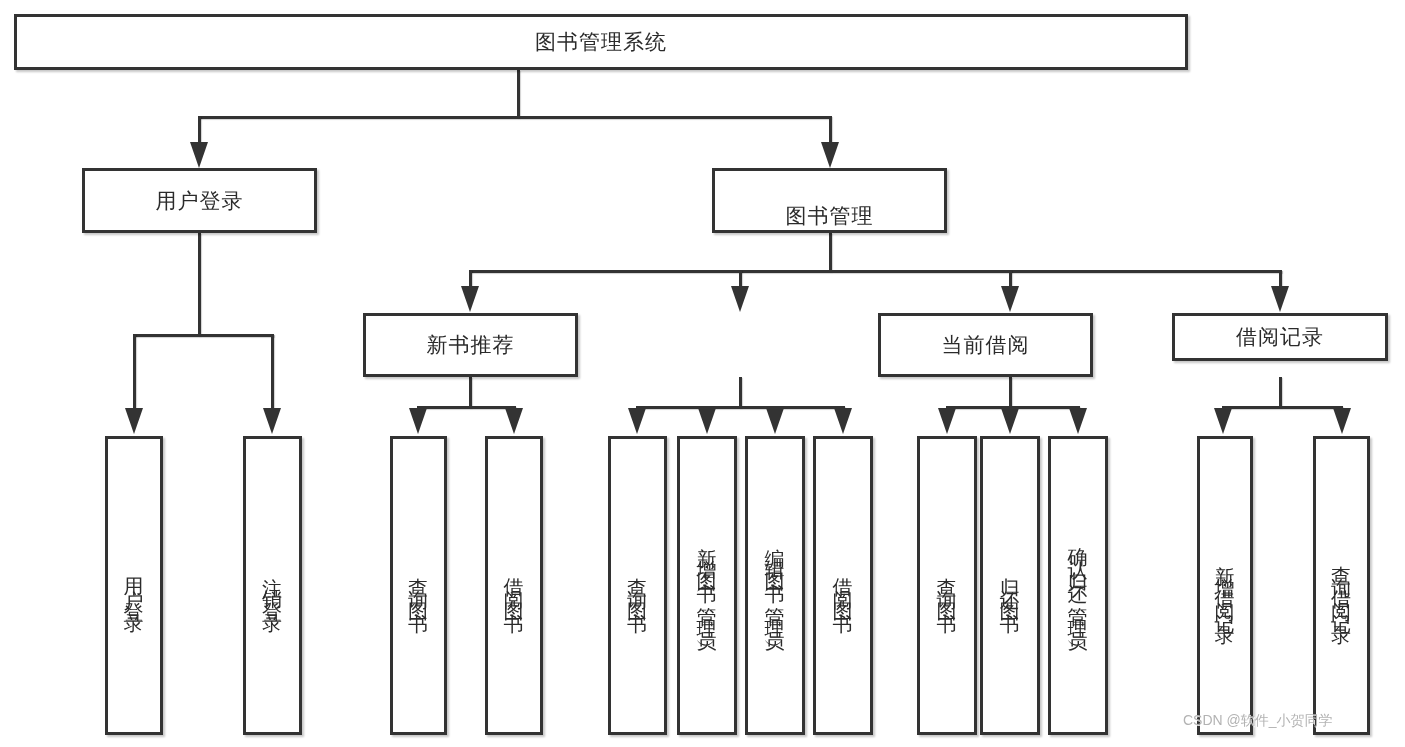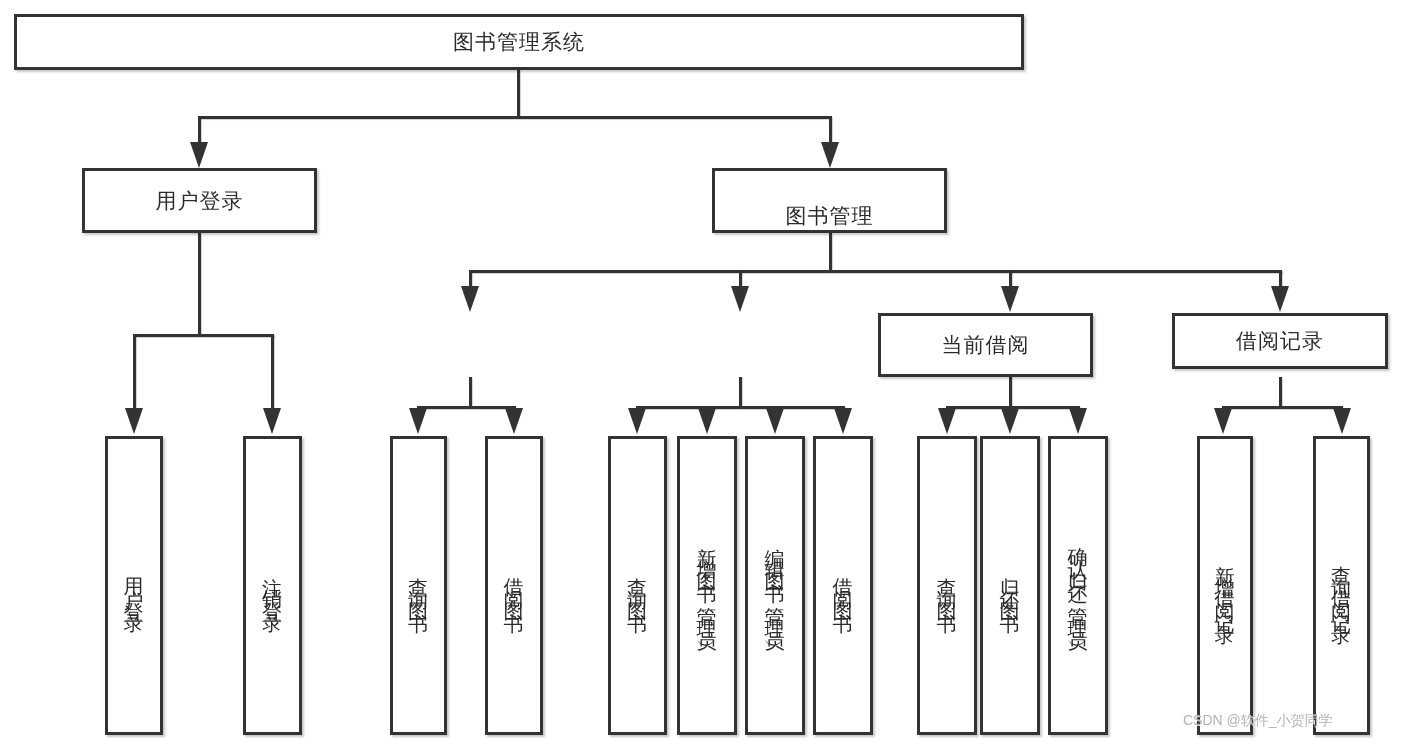--- a/index.html
+++ b/index.html
@@ -116,35 +116,38 @@
   <div class="hline" style="left:946px;top:406px;width:134px;"></div>
   <div class="arrow" style="left:938px;top:408px;"></div>
   <div class="arrow" style="left:1001px;top:408px;"></div>
   <div class="arrow" style="left:1069px;top:408px;"></div>
 
   <div class="vline" style="left:1279px;top:377px;height:31px;"></div>
   <div class="hline" style="left:1222px;top:406px;width:121px;"></div>
   <div class="arrow" style="left:1214px;top:408px;"></div>
   <div class="arrow" style="left:1333px;top:408px;"></div>
 
-  <div class="node h-label" style="left:14px;top:14px;width:1010px;height:56px;">
+  <div class="node h-label" style="left:14px;top:14px;width:1174px;height:56px;">
     <span>图书管理系统</span>
   </div>
 
   <div class="node h-label" style="left:82px;top:168px;width:235px;height:65px;">
     <span>用户登录</span>
   </div>
   <div class="node h-label" style="left:712px;top:168px;width:235px;height:65px;align-items:flex-end;">
     <span>图书管理</span>
   </div>
 
+  <div class="node h-label" style="left:363px;top:313px;width:215px;height:64px;">
+    <span>新书推荐</span>
+  </div>
   <div class="node h-label" style="left:878px;top:313px;width:215px;height:64px;">
     <span>当前借阅</span>
   </div>
-  <div class="node h-label" style="left:1172px;top:313px;width:216px;height:56px;">
+  <div class="node h-label" style="left:1172px;top:313px;width:216px;height:48px;">
     <span>借阅记录</span>
   </div>
 
   <div class="node leaf" style="left:105px;top:436px;width:58px;height:299px;">
     <span>用户登录</span>
   </div>
   <div class="node leaf" style="left:243px;top:436px;width:59px;height:299px;">
     <span>注销登录</span>
   </div>
   <div class="node leaf" style="left:390px;top:436px;width:57px;height:299px;">

